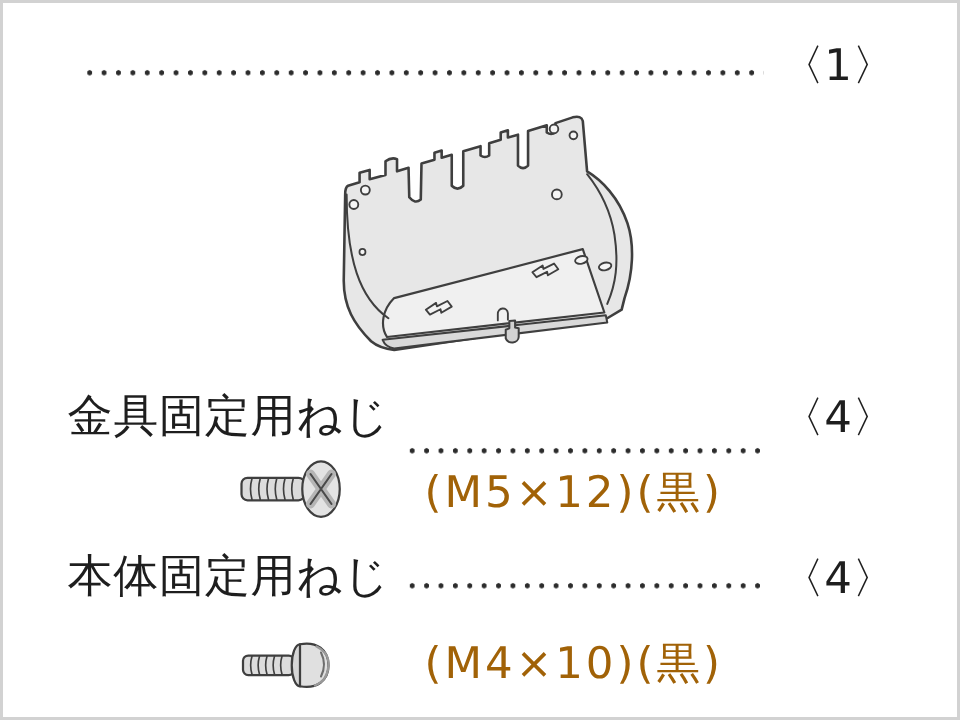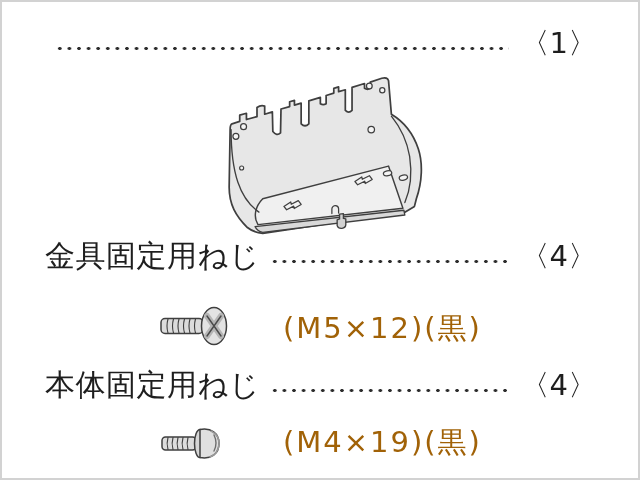--- a/index.html
+++ b/index.html
@@ -47,21 +47,21 @@
   }
   .spec{
     position:absolute;
     font-size:29px;
     letter-spacing:2px;
     white-space:nowrap;
     color:#a16207;
   }
   .illu{position:absolute;}
   #row1{top:21px;}
-  #row2{top:234px;}
+  #row2{top:256px;align-items:flex-end;}
   #row3{top:363px;}
   #bracket-illu{top:70px;left:192px;}
   #screw1-illu{top:301px;left:155px;}
   #screw2-illu{top:418px;left:157px;}
   #spec1{top:307px;left:281px;}
   #spec2{top:421px;left:281px;}
 </style>
 </head>
 <body>
 
@@ -157,13 +157,13 @@
   <g stroke="#3f3f3f" stroke-width="1.5" stroke-linejoin="round" stroke-linecap="round">
     <rect x="3" y="17" width="34" height="13" rx="3.5" fill="#dcdcdc"></rect>
     <path d="M9 17.5 q-1.8 6 0 12 M14 17.5 q-1.8 6 0 12 M19 17.5 q-1.8 6 0 12 M24 17.5 q-1.8 6 0 12 M29 17.5 q-1.8 6 0 12" fill="none" stroke-width="1.1"></path>
     <ellipse cx="41" cy="23.5" rx="5.5" ry="14" fill="#d6d6d6"></ellipse>
     <path d="M41 9.5 C 52 7.5 60 13 60 23.5 C 60 34 52 39.5 41 37.5 Z" fill="#e0e0e0"></path>
     <path d="M52 11 C 58 14 60.5 18 60 24 C 59.5 31 56 35 51 37" fill="none" stroke="#9a9a9a" stroke-width="1.6"></path>
     <path d="M55 15 q4 8 0 16" fill="none" stroke="#6e6e6e" stroke-width="1.4"></path>
   </g>
 </svg>
 
-<span class="spec" id="spec2">(M4×19)(黒)</span>
+<span class="spec" id="spec2">(M4×10)(黒)</span>
 
 </body></html>

